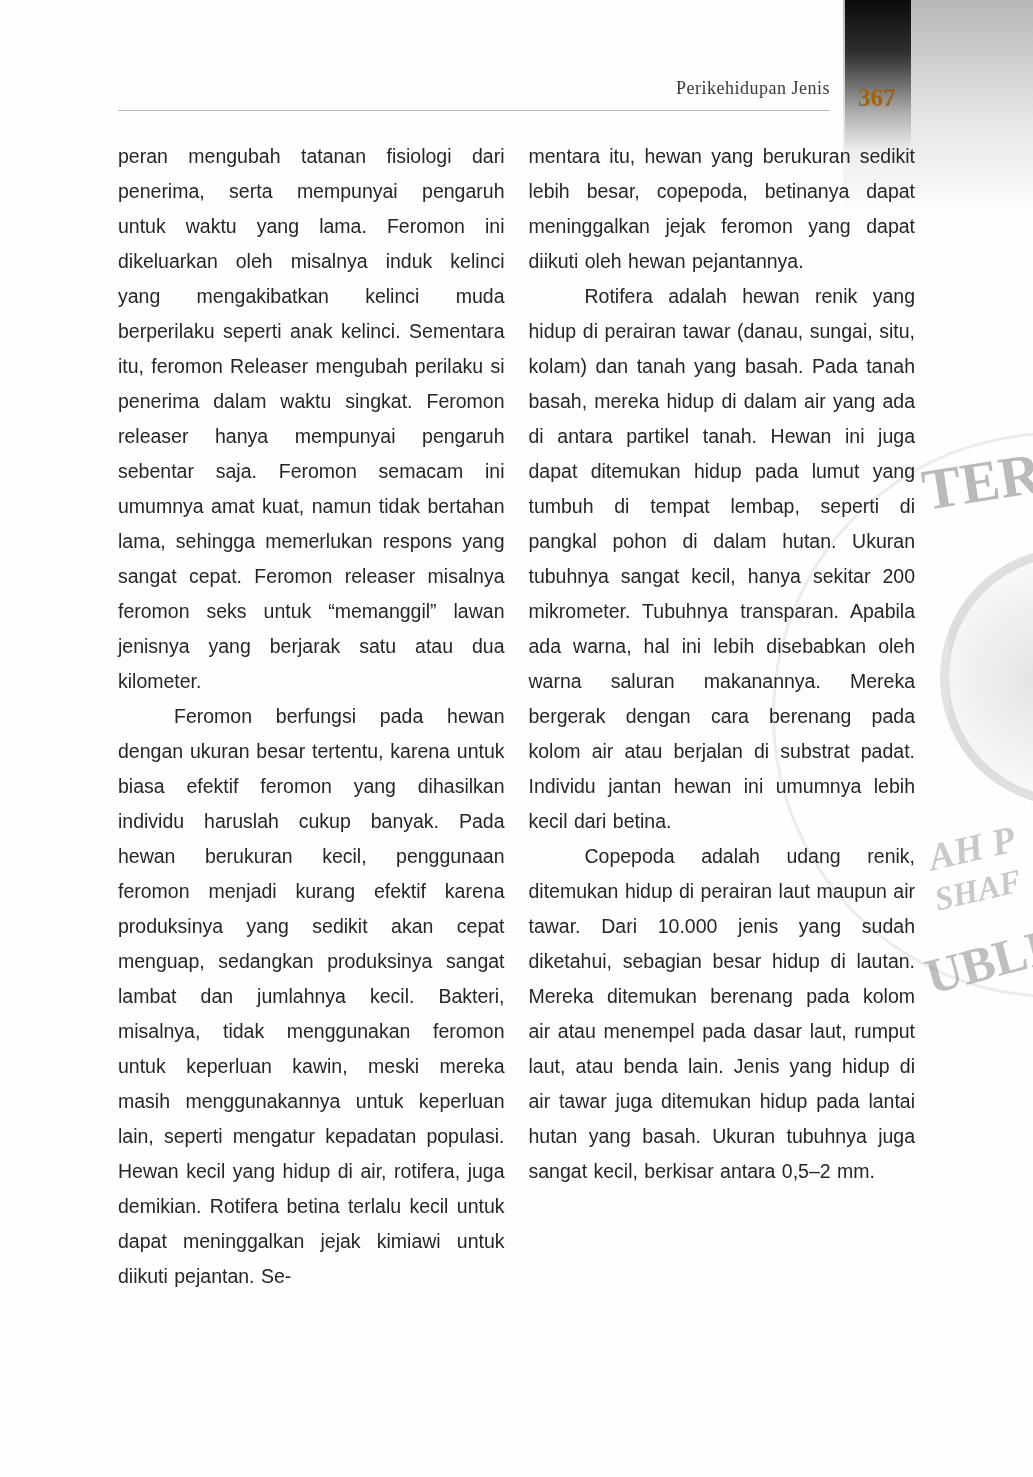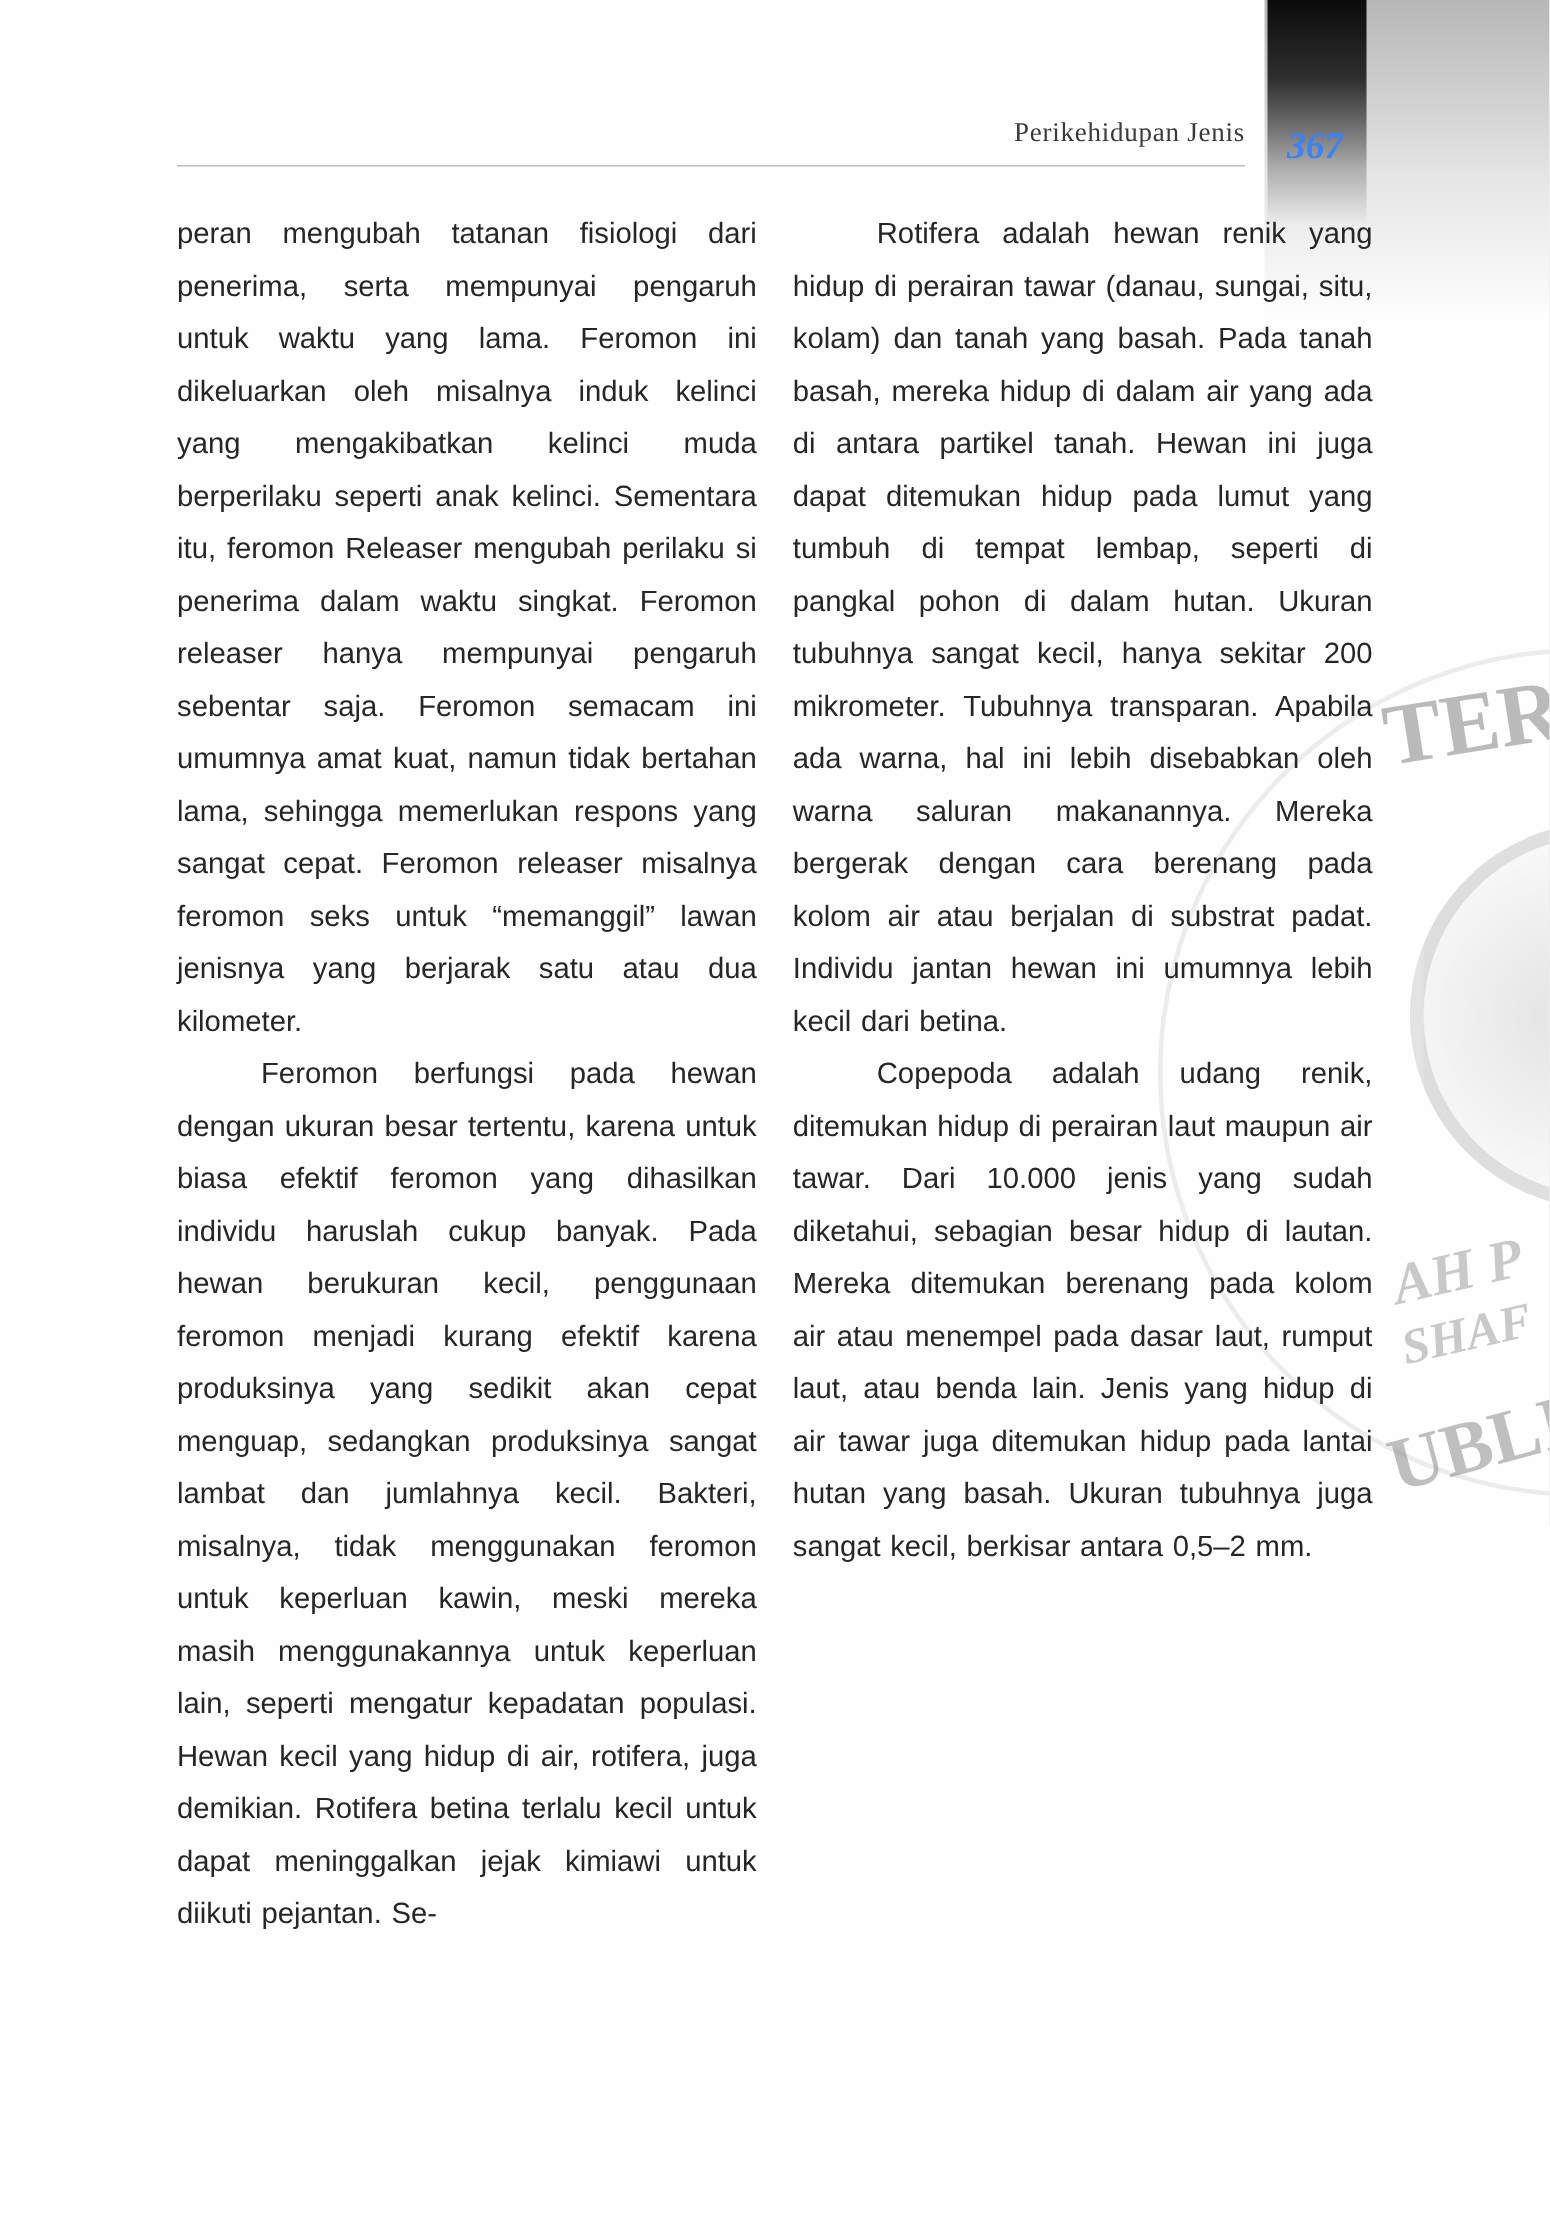--- a/index.html
+++ b/index.html
@@ -26,23 +26,22 @@
   
   .running-title{
     position:absolute;top:78px;right:203px;
     font-family:"Liberation Serif", serif;
     font-size:18px;letter-spacing:0.5px;color:#3a3a3a;
     z-index:3;
   }
   .page-number{
     position:absolute;top:84px;left:858px;
     font-family:"Liberation Serif", serif;
-    font-size:25px;font-weight:bold;color:#3b82f6;
+    font-size:25px;font-weight:bold;color:#a16207;
     z-index:3;
-    font-style:italic;
   }
   .header-rule{
     position:absolute;top:110px;left:118px;width:712px;height:1px;
     background:#bdbdbd;z-index:3;
   }
   
   .watermark{position:absolute;inset:0;z-index:0;pointer-events:none;}
   .wm-circle-big{
     position:absolute;left:772px;top:432px;width:560px;height:560px;
     border:3px solid rgba(140,140,140,0.16);border-radius:50%;
@@ -96,18 +95,19 @@
   <span class="running-title">Perikehidupan Jenis</span>
   <span class="page-number">367</span>
   <div class="header-rule"></div>
 
   <main class="columns">
     <div class="column" id="col-left">
         <p class="para">peran mengubah tatanan fisiologi dari penerima, serta mempunyai pengaruh untuk waktu yang lama. Feromon ini dikeluarkan oleh misalnya induk kelinci yang mengakibatkan kelinci muda berperilaku seperti anak kelinci. Sementara itu, feromon Releaser mengubah perilaku si penerima dalam waktu singkat. Feromon releaser hanya mempunyai pengaruh sebentar saja. Feromon semacam ini umumnya amat kuat, namun tidak bertahan lama, sehingga memerlukan respons yang sangat cepat. Feromon releaser misalnya feromon seks untuk “memanggil” lawan jenisnya yang berjarak satu atau dua kilometer.</p>
         <p class="para indent">Feromon berfungsi pada hewan dengan ukuran besar tertentu, karena untuk biasa efektif feromon yang dihasilkan individu haruslah cukup banyak. Pada hewan berukuran kecil, penggunaan feromon menjadi kurang efektif karena produksinya yang sedikit akan cepat menguap, sedangkan produksinya sangat lambat dan jumlahnya kecil. Bakteri, misalnya, tidak menggunakan feromon untuk keperluan kawin, meski mereka masih menggunakannya untuk keperluan lain, seperti mengatur kepadatan populasi. Hewan kecil yang hidup di air, rotifera, juga demikian. Rotifera betina terlalu kecil untuk dapat meninggalkan jejak kimiawi untuk diikuti pejantan. Se-</p>
       </div>
     <div class="column" id="col-right">
+        <p class="para">mentara itu, hewan yang berukuran sedikit lebih besar, copepoda, betinanya dapat meninggalkan jejak feromon yang dapat diikuti oleh hewan pejantannya.</p>
         <p class="para indent">Rotifera adalah hewan renik yang hidup di perairan tawar (danau, sungai, situ, kolam) dan tanah yang basah. Pada tanah basah, mereka hidup di dalam air yang ada di antara partikel tanah. Hewan ini juga dapat ditemukan hidup pada lumut yang tumbuh di tempat lembap, seperti di pangkal pohon di dalam hutan. Ukuran tubuhnya sangat kecil, hanya sekitar 200 mikrometer. Tubuhnya transparan. Apabila ada warna, hal ini lebih disebabkan oleh warna saluran makanannya. Mereka bergerak dengan cara berenang pada kolom air atau berjalan di substrat padat. Individu jantan hewan ini umumnya lebih kecil dari betina.</p>
         <p class="para indent">Copepoda adalah udang renik, ditemukan hidup di perairan laut maupun air tawar. Dari 10.000 jenis yang sudah diketahui, sebagian besar hidup di lautan. Mereka ditemukan berenang pada kolom air atau menempel pada dasar laut, rumput laut, atau benda lain. Jenis yang hidup di air tawar juga ditemukan hidup pada lantai hutan yang basah. Ukuran tubuhnya juga sangat kecil, berkisar antara 0,5–2 mm.</p>
       </div>
   </main>
 
 </div>
 
 </body></html>

